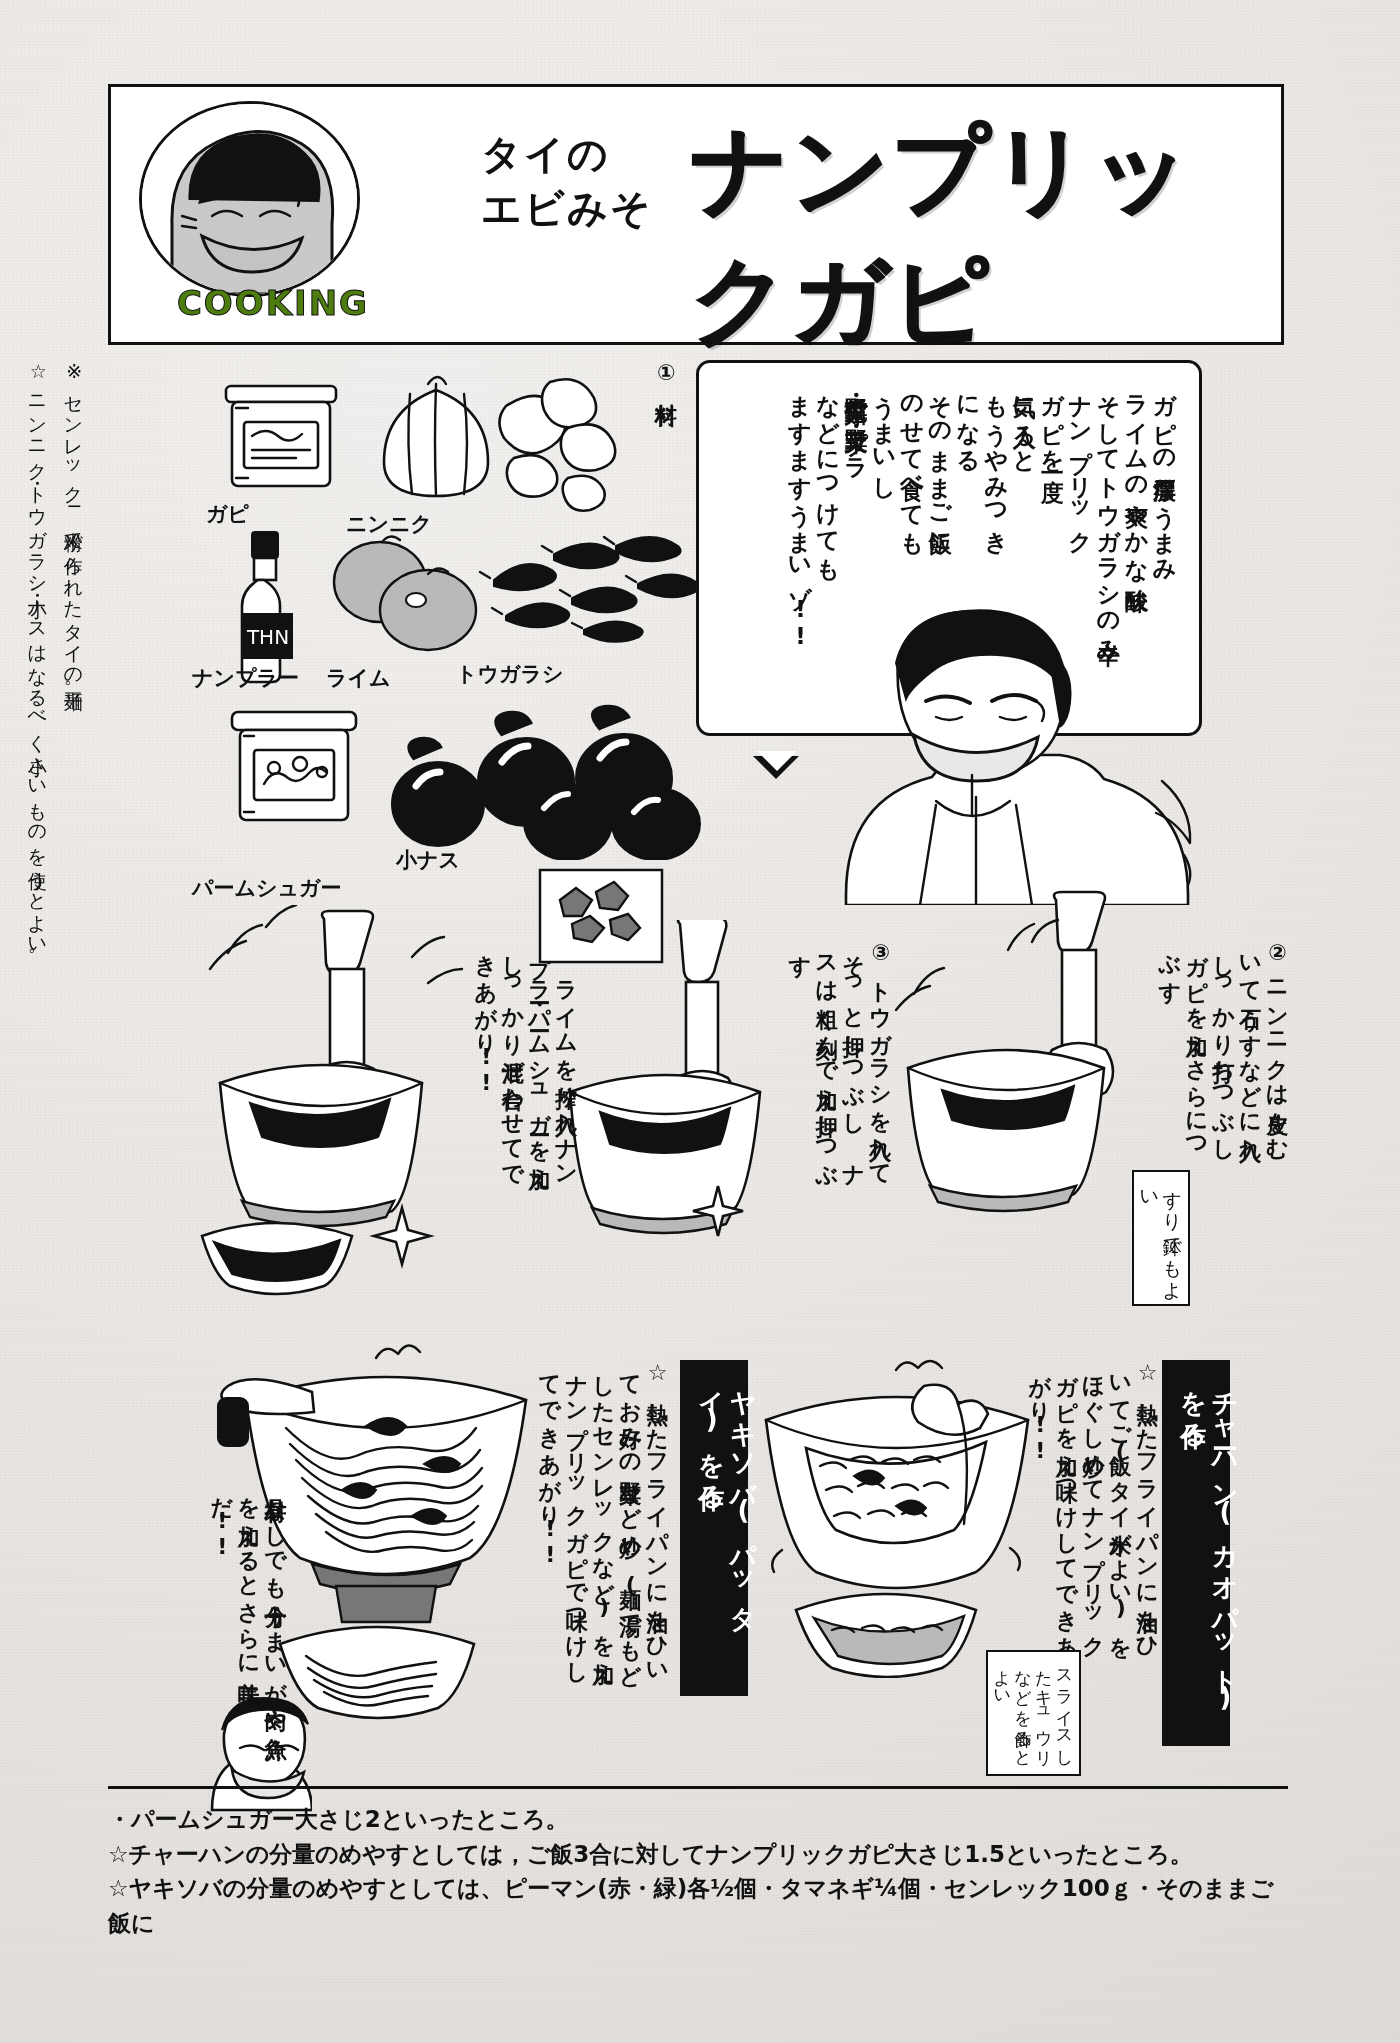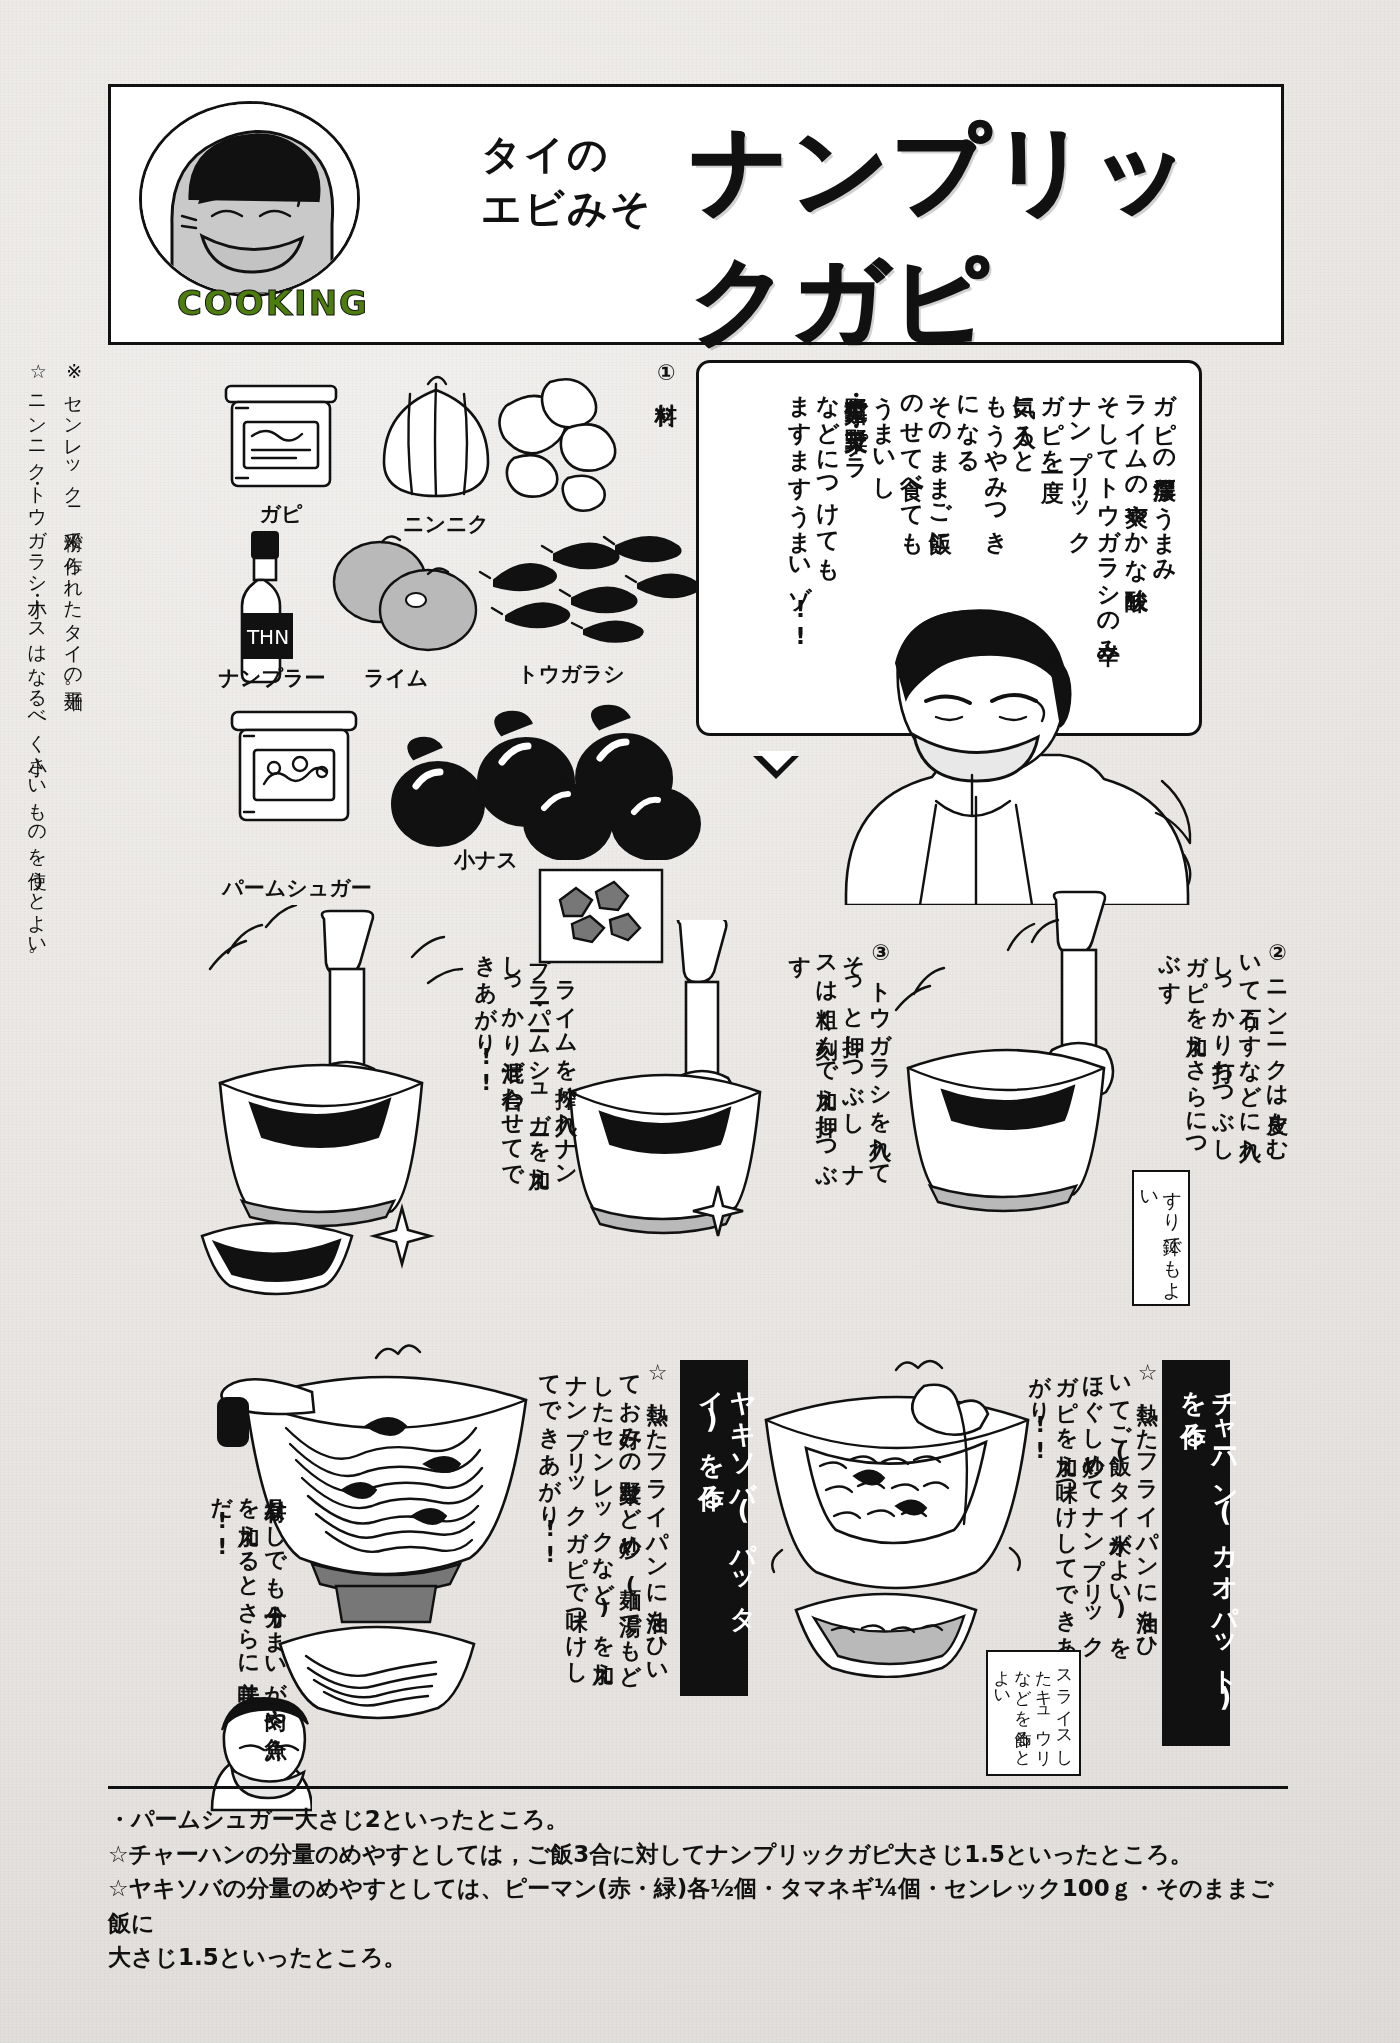--- a/index.html
+++ b/index.html
@@ -74,21 +74,21 @@
     position:absolute;left:-34px;top:300px;height:560px;
     font-size:19px;
   }
 
   
   .ing-label-1{
     position:absolute;left:556px;top:300px;
     font-size:22px;font-weight:bold;
   }
   .ing{
-    position:absolute;text-align:center;font-size:21px;font-weight:bold;color:#111;
+    position:absolute;font-size:21px;font-weight:bold;color:#111;
   }
 
   
   .balloon{
     position:absolute;left:600px;top:300px;width:500px;height:370px;
     border:3px solid #111;border-radius:14px;background:#fff;
   }
   .balloon:after{
     content:"";position:absolute;left:58px;bottom:-38px;
     width:0;height:0;border:20px solid transparent;border-top-color:#fff;
@@ -480,16 +480,15 @@
     </svg>
   </div>
 
   <div class="vtext" style="position:absolute;left:112px;top:1422px;height:250px;font-size:22px;font-weight:bold;">具材なしでも十分うまいが肉や魚介を加えるとさらに美味だ!!</div>
 
   <div class="bottom-rule"></div>
   <div class="bottom-notes">
     <div>・パームシュガー大さじ2といったところ。</div>
     <div>☆チャーハンの分量のめやすとしては，ご飯3合に対してナンプリックガピ大さじ1.5といったところ。</div>
     <div>☆ヤキソバの分量のめやすとしては、ピーマン(赤・緑)各½個・タマネギ¼個・センレック100ｇ・そのままご飯に</div>
-    <div>大さじ1.5といったところ。</div>
   </div>
 
 </div>
 
 </body></html>

